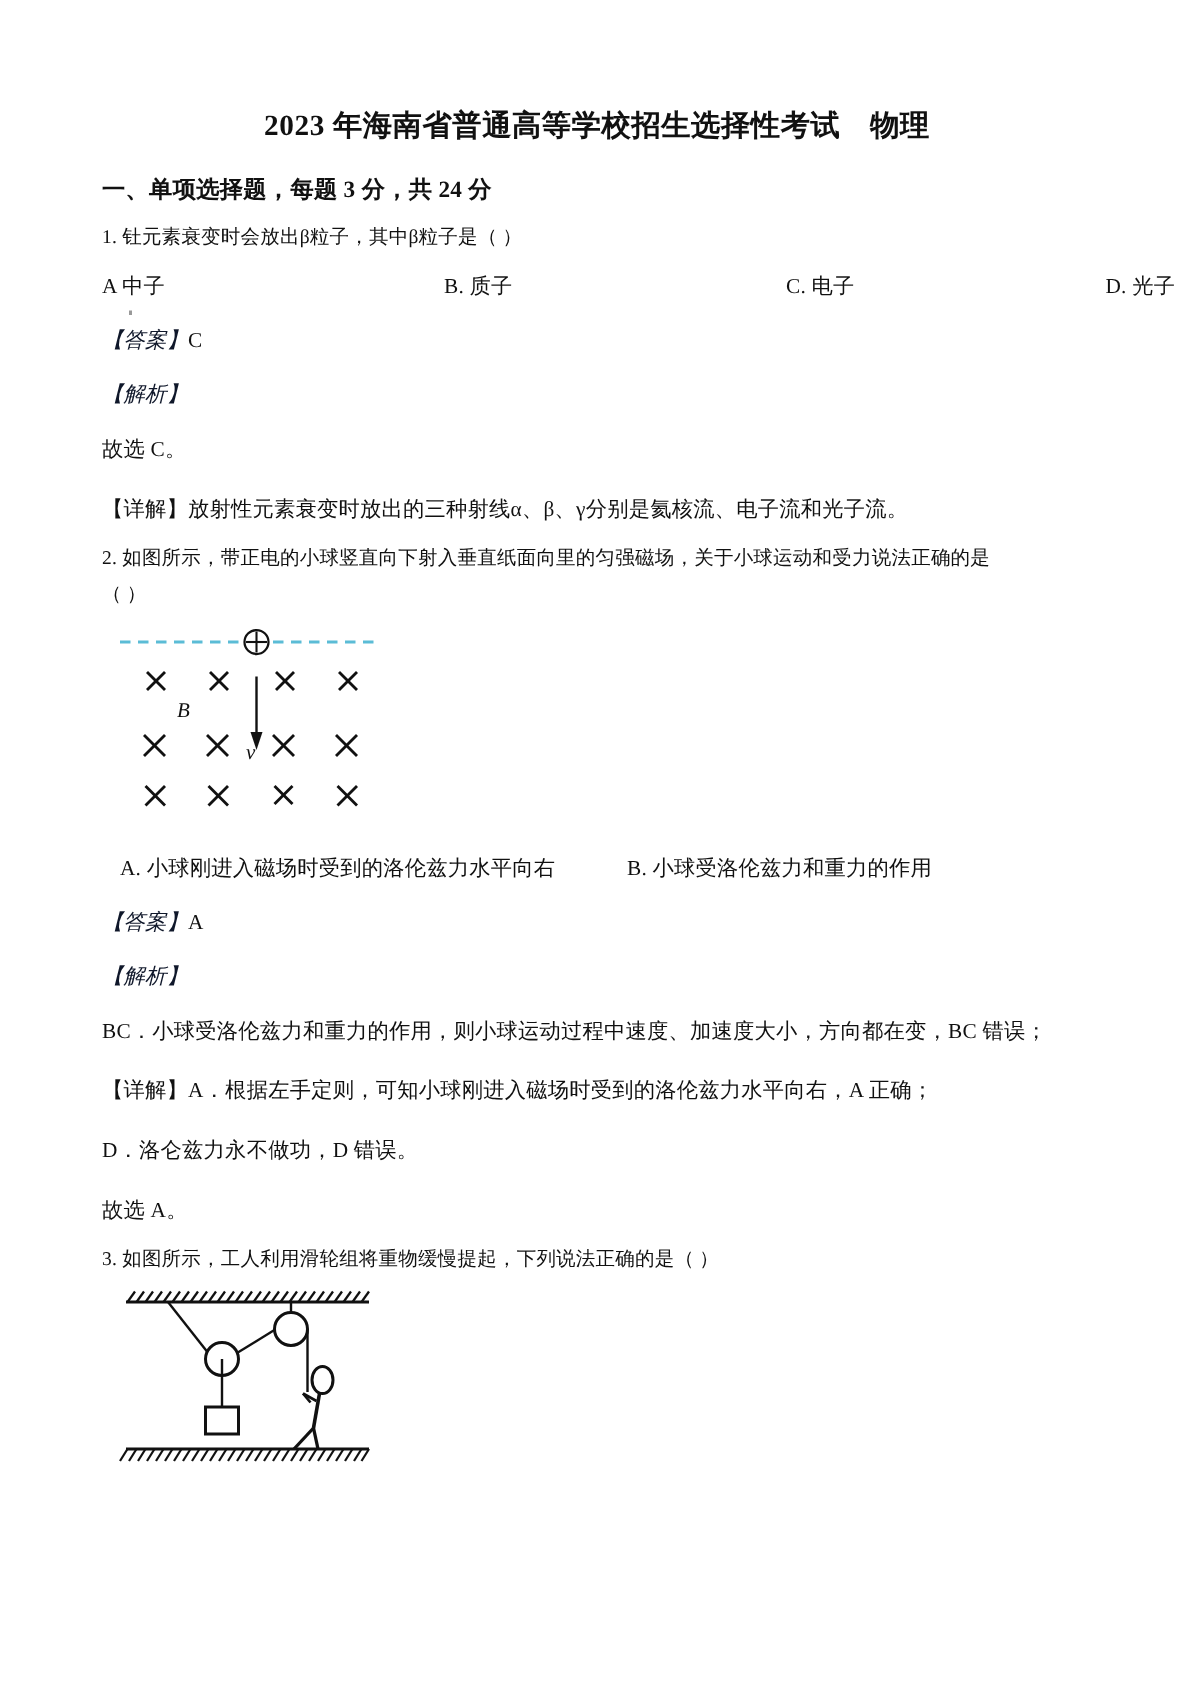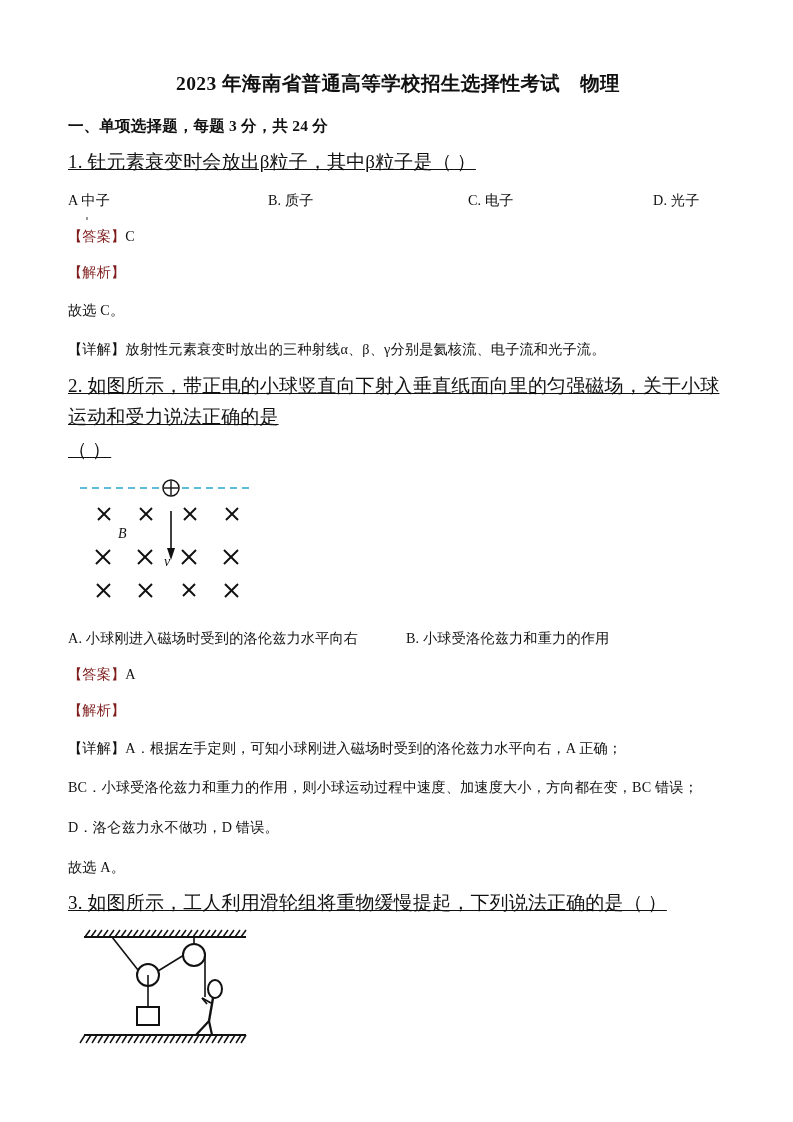--- a/index.html
+++ b/index.html
@@ -39,25 +39,24 @@
   }
 
   .section-head {
     font-size: 15.5px;
     font-weight: bold;
     margin-top: 19px;
     letter-spacing: 0.2px;
   }
 
   .q-line {
-    font-size: 19px;
+    font-size: 13px;
     line-height: 1.62;
     margin-top: 10px;
     letter-spacing: 0.15px;
-    text-decoration: underline;
   }
   .q-line.tight { margin-top: 2px; }
 
   .opt-row {
     display: flex;
     font-size: 14.2px;
     margin-top: 13px;
     letter-spacing: 0.15px;
   }
   .opt-row .opt {
@@ -65,32 +64,34 @@
   }
   .opt-w1 { width: 200px; }
   .opt-w2 { width: 200px; }
   .opt-w3 { width: 185px; }
 
   .opt-row2 {
     display: flex;
     font-size: 14.2px;
     margin-top: 15px;
     letter-spacing: 0.15px;
+    margin-left: 12px;
   }
   .opt-row2 .optA { width: 338px; }
 
   .opt-stack div {
     font-size: 14.2px;
     margin-top: 21px;
     letter-spacing: 0.15px;
   }
 
   .ans-label {
-    color: #7f1d1d;
-    font-size: 14.2px;
+    color: #0f172a;
+    font-size: 14.2px;
+    font-style: italic;
   }
   .ans-line {
     margin-top: 17px;
     font-size: 14.2px;
     letter-spacing: 0.15px;
   }
   .exp-line {
     margin-top: 17px;
     font-size: 14.2px;
     line-height: 1.6;
@@ -132,21 +133,21 @@
 
 <div class="page">
   <div class="inner">
 
     <div class="doc-title">2023 年海南省普通高等学校招生选择性考试　物理</div>
 
     <div class="section-head">一、单项选择题，每题 3 分，共 24 分</div>
 
     <div class="q-line">1. 钍元素衰变时会放出β粒子，其中β粒子是（      ）</div>
 
-    <div class="opt-row" style="position:relative;">
+    <div class="opt-row" style="position:relative;gap:28px;">
       <div class="opt opt-w1">A  中子</div>
       <div class="opt opt-w2">B. 质子</div>
       <div class="opt opt-w3">C. 电子</div>
       <div class="opt">D. 光子</div>
       <div class="stray-dot"></div>
     </div>
 
     <div class="ans-line"><span class="ans-label">【答案】</span><span>C</span></div>
 
     <div class="ans-line"><span class="ans-label">【解析】</span></div>
@@ -231,22 +232,22 @@
 
     <div class="opt-row2">
       <div class="optA">A. 小球刚进入磁场时受到的洛伦兹力水平向右</div>
       <div>B. 小球受洛伦兹力和重力的作用</div>
     </div>
 
     <div class="ans-line"><span class="ans-label">【答案】</span><span>A</span></div>
 
     <div class="ans-line"><span class="ans-label">【解析】</span></div>
 
+    <div class="exp-line">BC．小球受洛伦兹力和重力的作用，则小球运动过程中速度、加速度大小，方向都在变，BC 错误；</div>
     <div class="exp-line">【详解】A．根据左手定则，可知小球刚进入磁场时受到的洛伦兹力水平向右，A 正确；</div>
-    <div class="exp-line">BC．小球受洛伦兹力和重力的作用，则小球运动过程中速度、加速度大小，方向都在变，BC 错误；</div>
     <div class="exp-line">D．洛仑兹力永不做功，D 错误。</div>
     <div class="exp-line">故选 A。</div>
 
     <div class="q-line">3. 如图所示，工人利用滑轮组将重物缓慢提起，下列说法正确的是（      ）</div>
 
     <div class="fig-pulley">
       <svg width="230" height="125" viewBox="0 0 230 125">
 
         <line x1="8" y1="12" x2="170" y2="12" stroke="#111" stroke-width="2"></line>
         <g stroke="#111" stroke-width="1.5">

